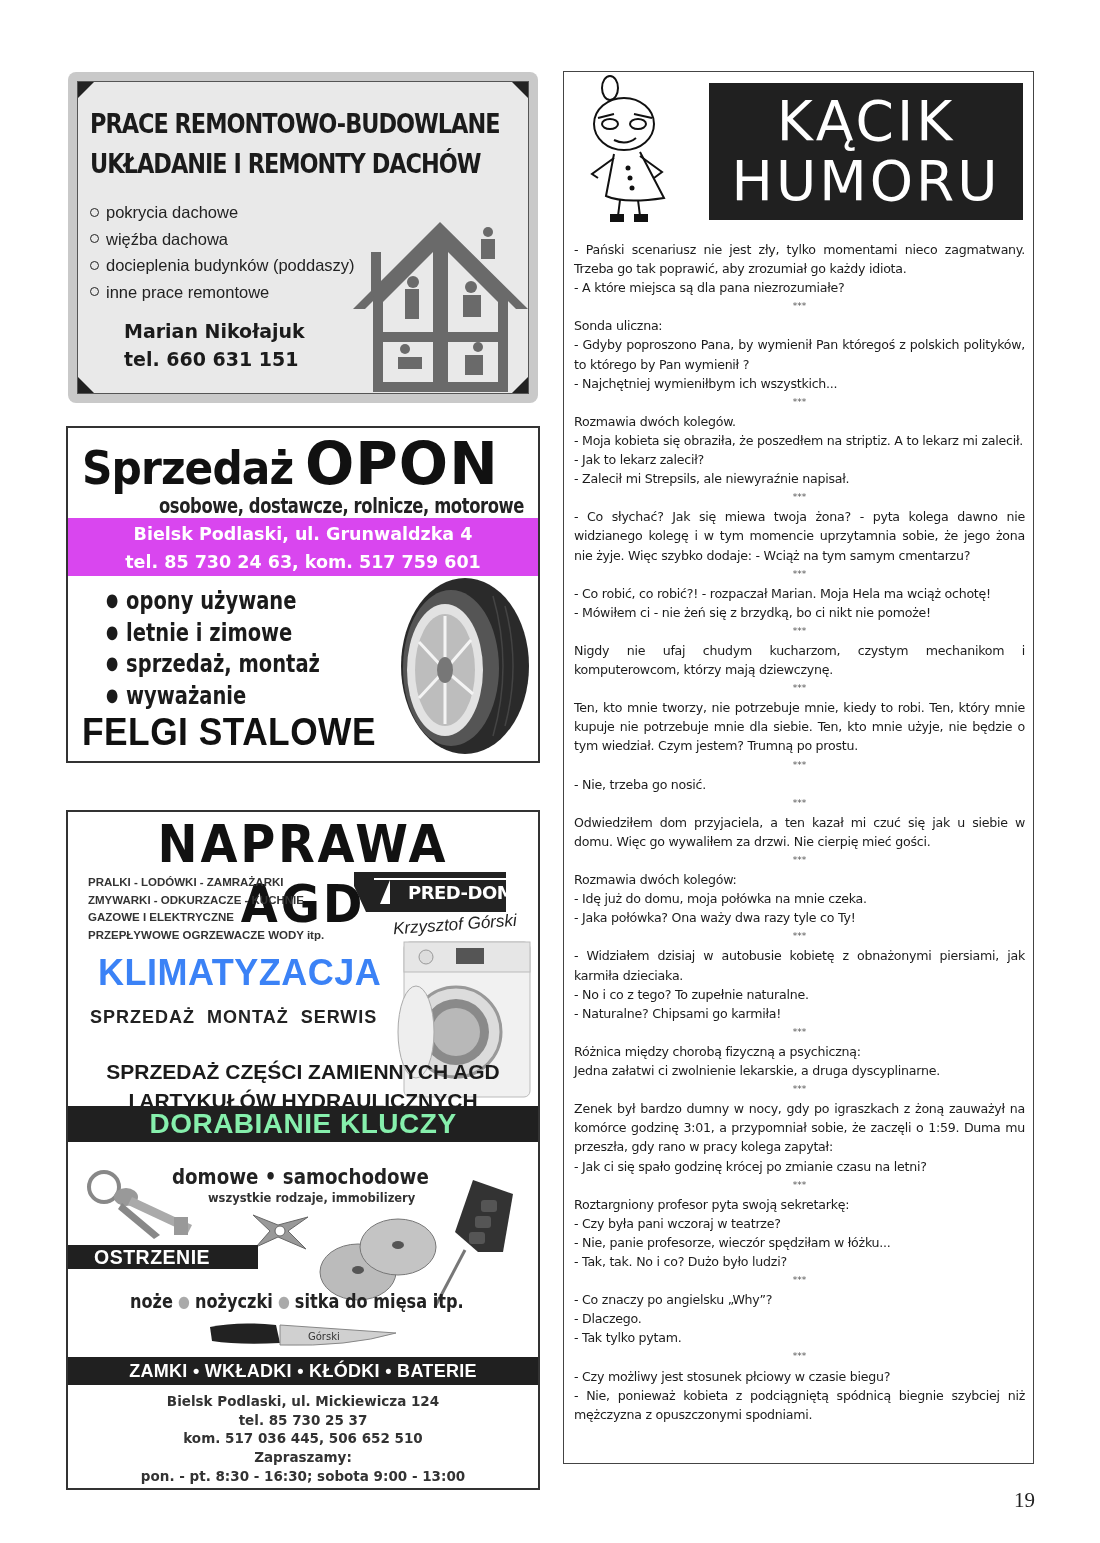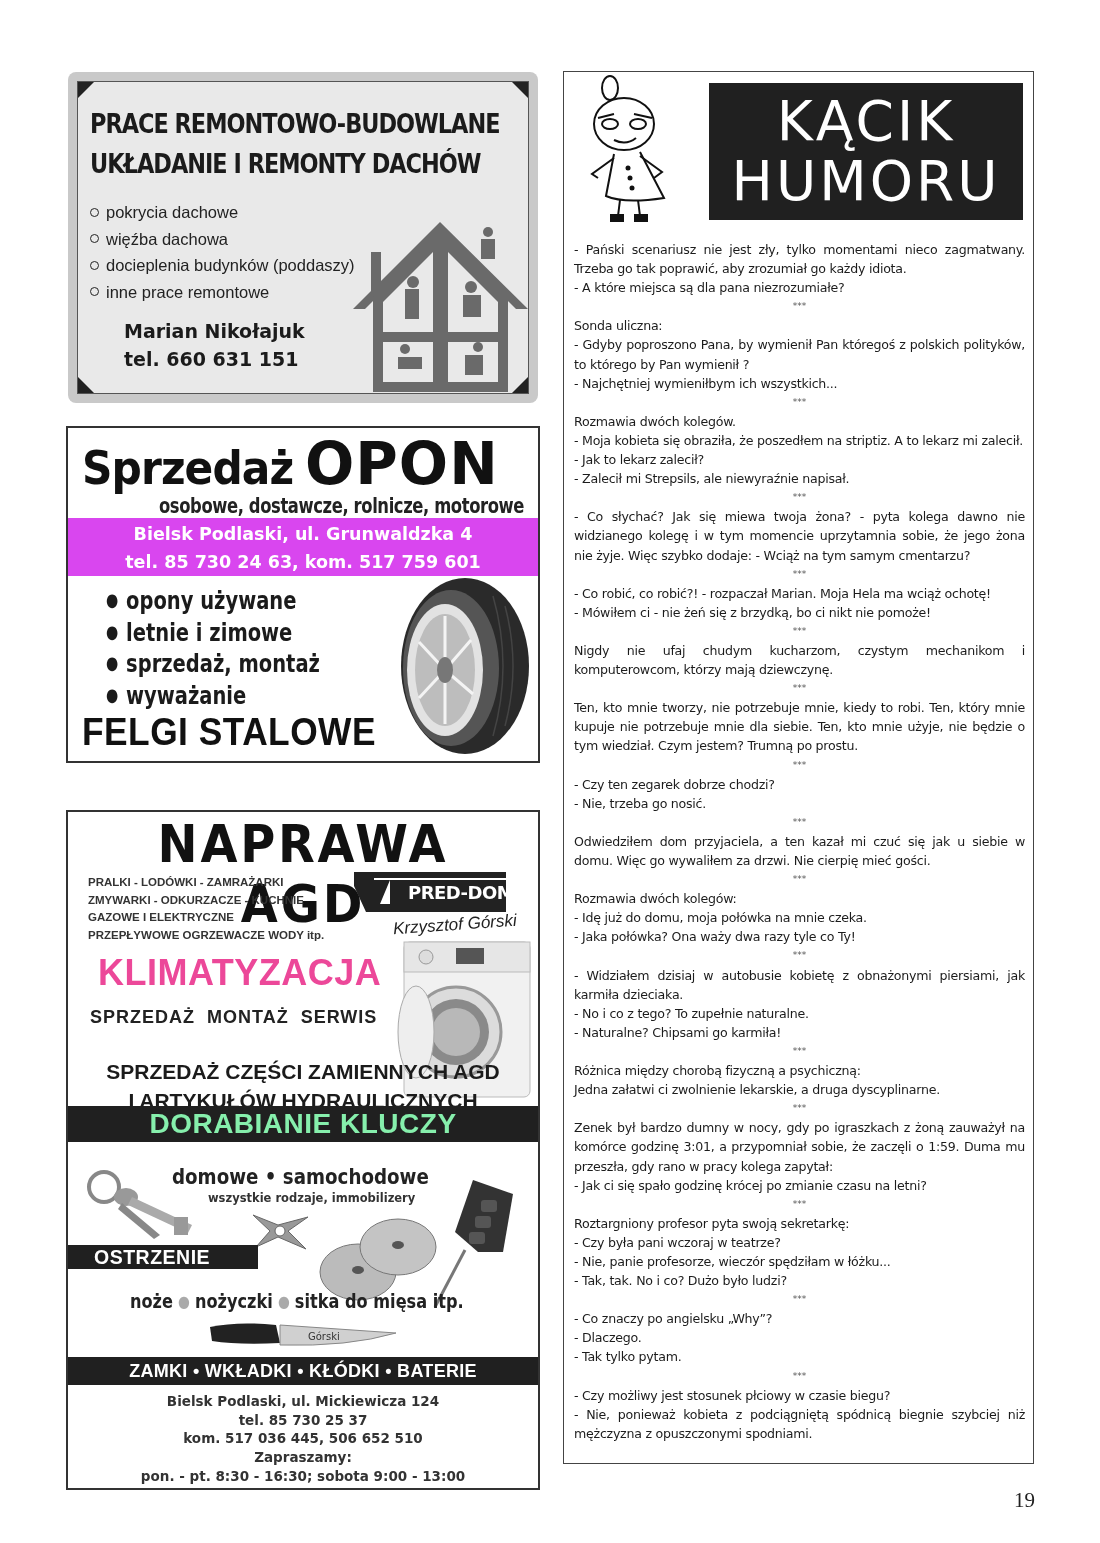--- a/index.html
+++ b/index.html
@@ -70,21 +70,21 @@
     font-family: "DejaVu Sans", sans-serif; transform: scaleX(0.92);
   }
   .ad3-products {
     position: absolute; left: 20px; top: 62px; width: 260px; text-align: left; font-weight: bold; font-size: 11.5px; line-height: 17.5px; color: #333;
   }
   .predom-logo { position: absolute; left: 286px; top: 60px; width: 152px; height: 40px; }
   .predom-text {
     position: absolute; left: 340px; top: 70px; color: #fff; font-family: "DejaVu Sans", sans-serif; font-weight: bold; font-size: 18px; letter-spacing: -0.5px;
   }
   .predom-name { position: absolute; left: 325px; top: 103px; font-style: italic; font-size: 17px; color: #222; transform: rotate(-4deg); }
-  .ad3-klim { position: absolute; left: 30px; top: 140px; font-weight: bold; font-size: 36px; color: #ec4899; letter-spacing: 0.5px; }
+  .ad3-klim { position: absolute; left: 30px; top: 140px; font-weight: bold; font-size: 36px; color: #3b82f6; letter-spacing: 0.5px; }
   .ad3-sms { position: absolute; left: 22px; top: 195px; font-weight: bold; font-size: 18px; color: #222; letter-spacing: 1px; word-spacing: 6px; }
   .washer { position: absolute; left: 328px; top: 120px; width: 140px; height: 172px; }
   .ad3-parts {
     position: absolute; left: 0; width: 100%; top: 245px; text-align: center; font-weight: bold; font-size: 21px; line-height: 29px; color: #1b1b1b;
   }
   .ad3-band-keys {
     position: absolute; left: 0; top: 294px; width: 100%; height: 36px; background: #202020; color: #86efac; text-align: center;
     font-weight: bold; font-size: 28px; line-height: 36px; letter-spacing: 0.5px;
   }
   .ad3-keytypes { position: absolute; left: 104px; top: 352px; font-family: "DejaVu Sans", sans-serif; font-weight: bold; font-size: 22px; color: #222; transform: scaleX(0.83); transform-origin: left; white-space: nowrap; }
@@ -348,21 +348,20 @@
     <div class="sep">***</div>
     <div class="joke">
         <p>Nigdy nie ufaj chudym kucharzom, czystym mechanikom i komputerowcom, którzy mają dziewczynę.</p>
       </div>
     <div class="sep">***</div>
     <div class="joke">
         <p>Ten, kto mnie tworzy, nie potrzebuje mnie, kiedy to robi. Ten, który mnie kupuje nie potrzebuje mnie dla siebie. Ten, kto mnie użyje, nie będzie o tym wiedział. Czym jestem? Trumną po prostu.</p>
       </div>
     <div class="sep">***</div>
     <div class="joke">
-        <p>- Czy ten zegarek dobrze chodzi?</p>
         <p>- Nie, trzeba go nosić.</p>
       </div>
     <div class="sep">***</div>
     <div class="joke">
         <p>Odwiedziłem dom przyjaciela, a ten kazał mi czuć się jak u siebie w domu. Więc go wywaliłem za drzwi. Nie cierpię mieć gości.</p>
       </div>
     <div class="sep">***</div>
     <div class="joke">
         <p>Rozmawia dwóch kolegów:</p>
         <p>- Idę już do domu, moja połówka na mnie czeka.</p>

